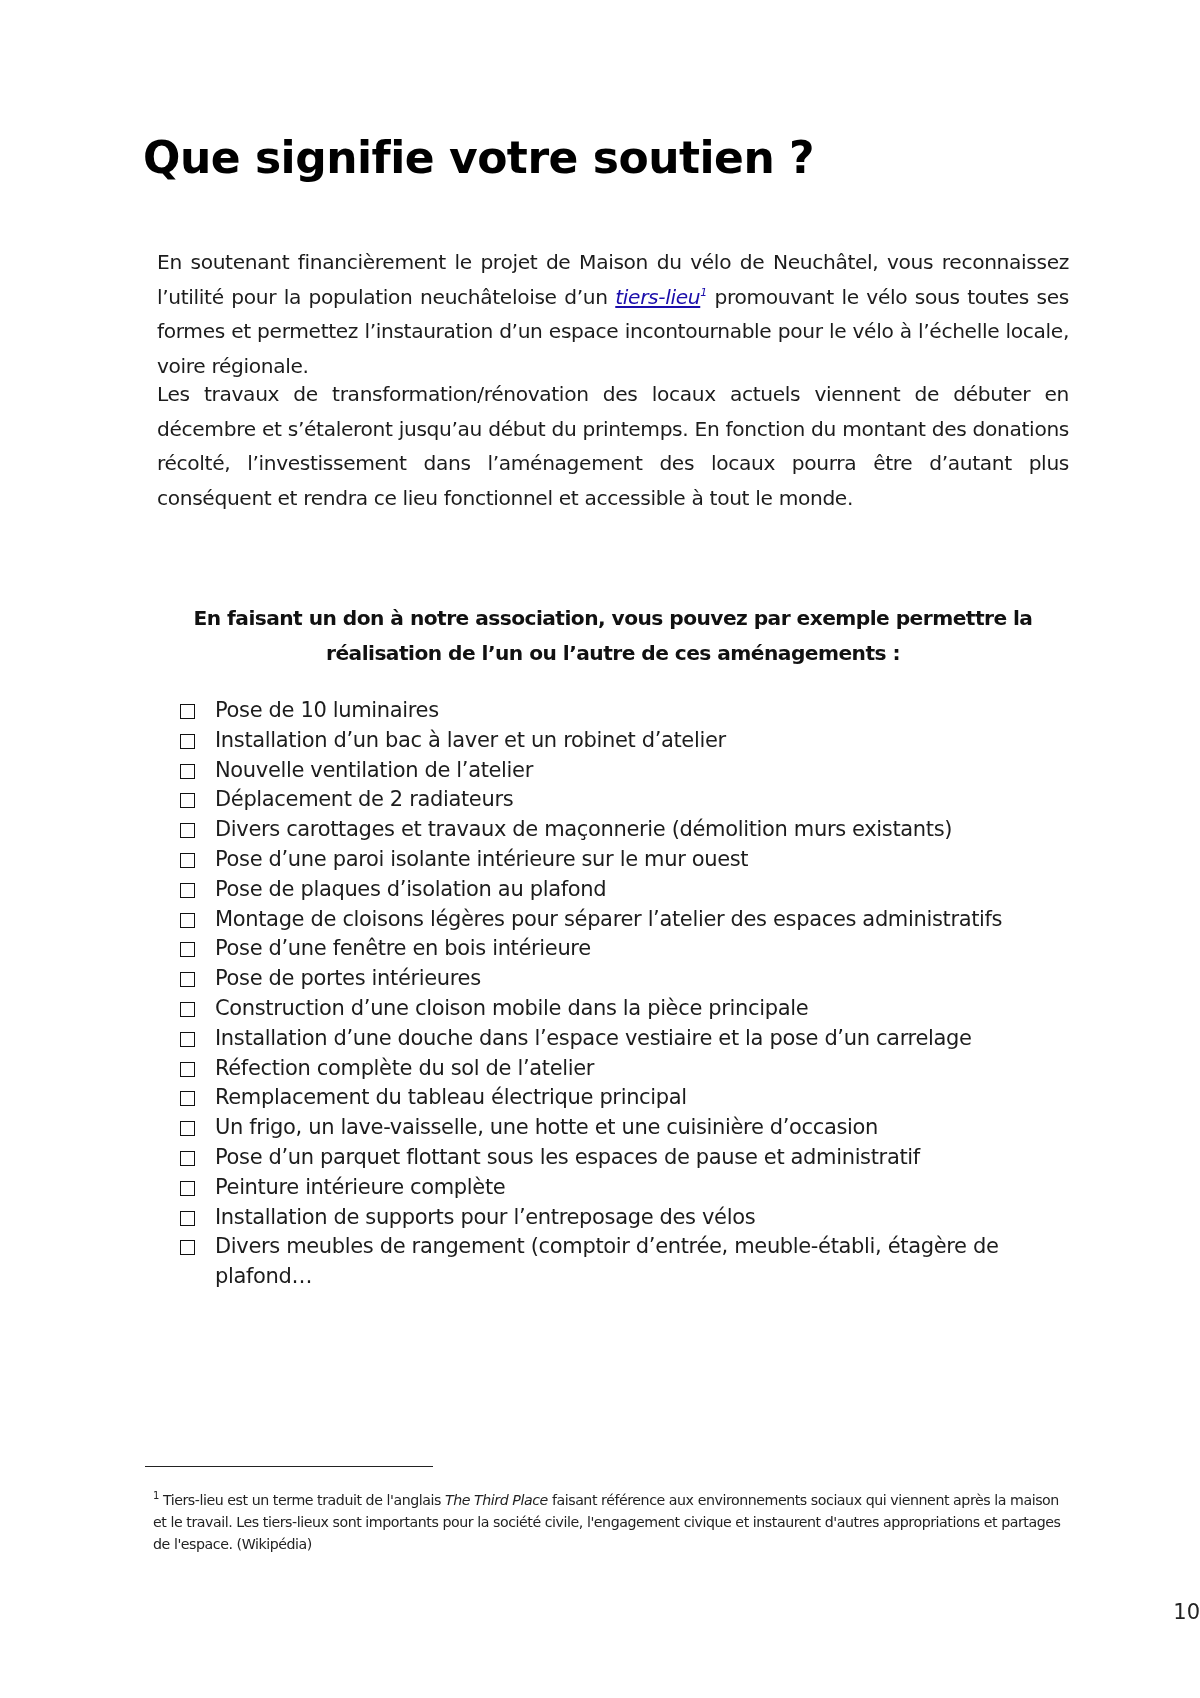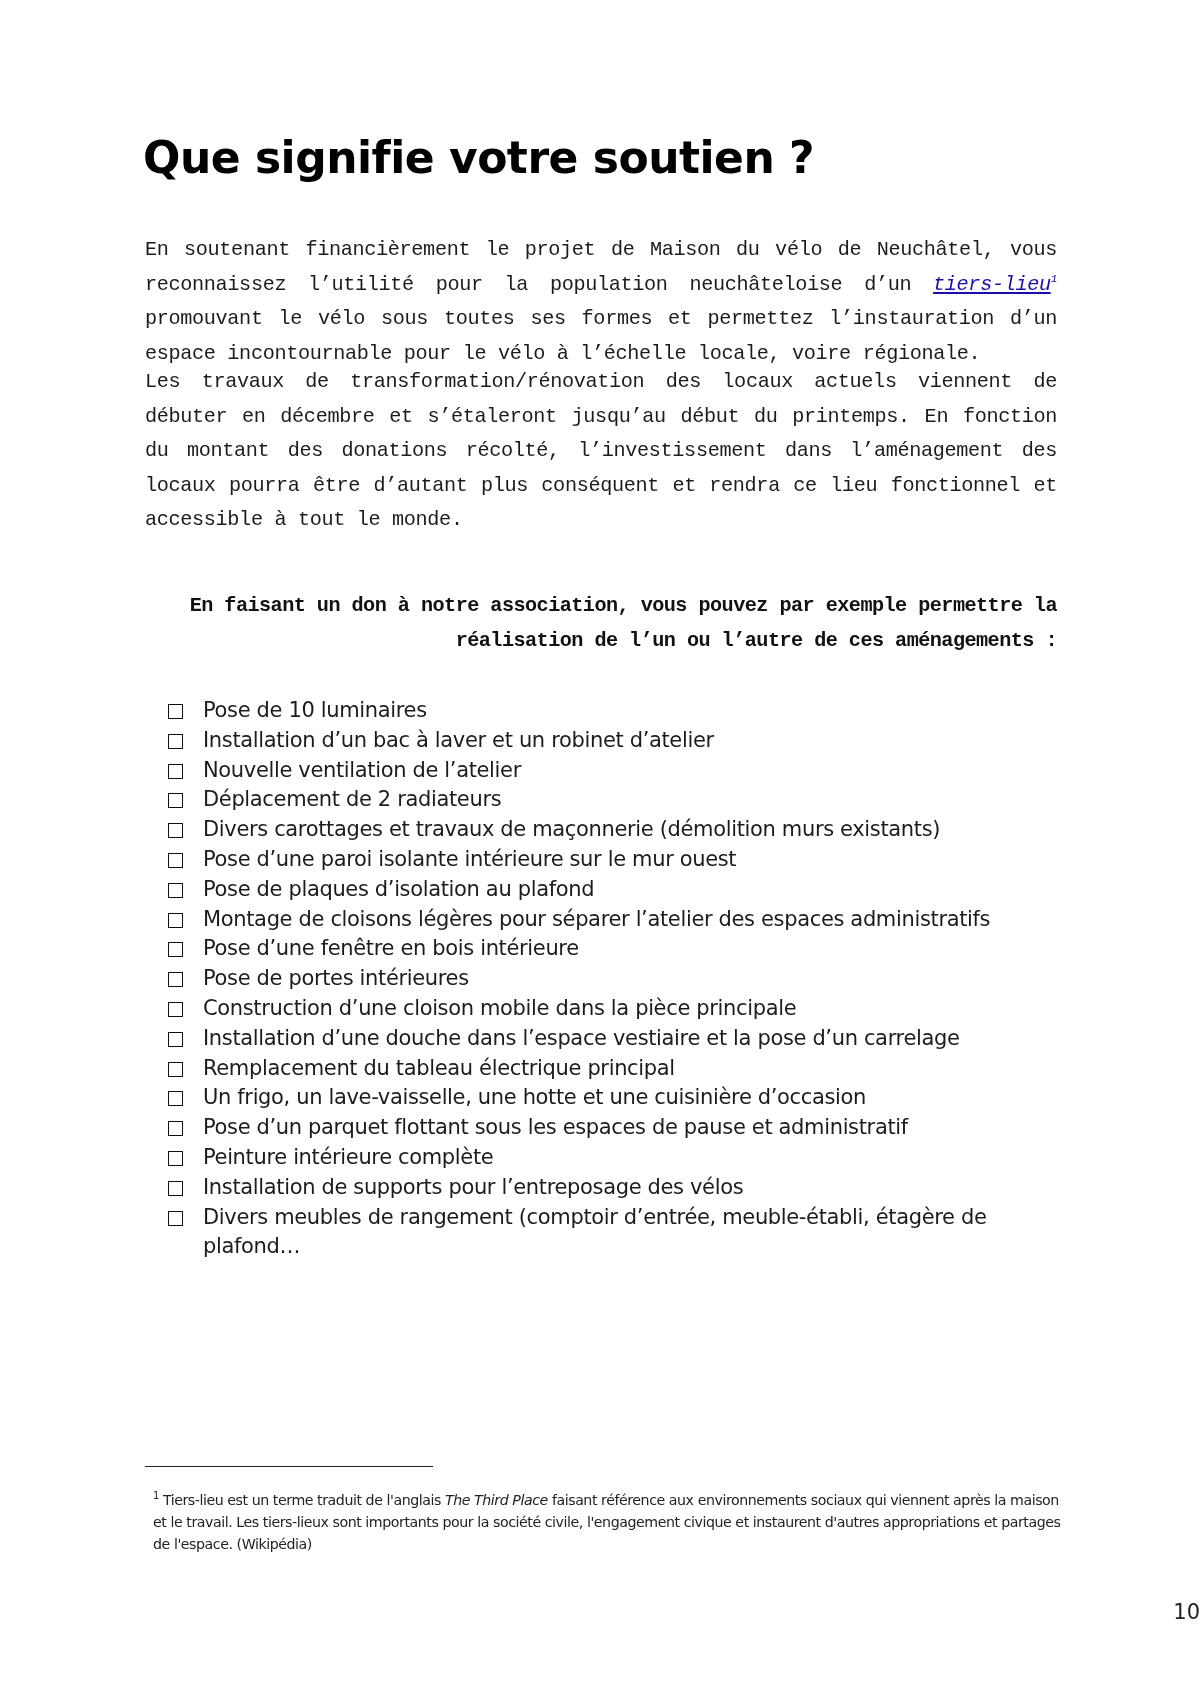--- a/index.html
+++ b/index.html
@@ -4,31 +4,31 @@
   <style>
     html, body { margin: 0; padding: 0; background: #ffffff; }
     body { width: 1200px; height: 1698px; position: relative; overflow: hidden;
            font-family: "DejaVu Sans", sans-serif; color: #1a1a1a; }
     .page { position: absolute; left: 0; top: 0; width: 1092px; height: 1698px; background: #fff; }
 
     .title { position: absolute; left: 143px; top: 128px; margin: 0;
              font-family: "DejaVu Sans", sans-serif; font-weight: bold;
              font-size: 44px; letter-spacing: -0.5px; color: #000; line-height: 60px; }
 
-    .para { position: absolute; left: 145px; width: 912px; margin: 0;
+    .para { position: absolute; left: 145px; width: 912px; margin: 12px;
             font-size: 20.2px; line-height: 34.5px; text-align: justify;
-            letter-spacing: -0.35px; color: #1c1c1c; font-family: Liberation Mono, monospace; }
+            letter-spacing: -0.35px; color: #1c1c1c; }
     .p1 { top: 233px; }
     .p2 { top: 365px; }
-    .p3 { top: 589px; font-weight: bold; text-align: right; letter-spacing: -0.55px; color: #111; }
+    .p3 { top: 589px; font-weight: bold; text-align: center; letter-spacing: -0.55px; color: #111; }
 
     .link { color: #1a0dab; font-style: italic; text-decoration: underline; }
     .sup { font-size: 11px; vertical-align: super; line-height: 0; font-style: italic; color: #1a0dab; }
 
-    .list { position: absolute; left: 168px; top: 696px; width: 880px; margin: 0; padding: 0; list-style: none; }
+    .list { position: absolute; left: 180px; top: 696px; width: 880px; margin: 0; padding: 0; list-style: none; }
     .item { display: flex; align-items: flex-start; font-size: 21px; line-height: 29.8px;
             letter-spacing: -0.35px; color: #1c1c1c; }
     .checkbox { flex: 0 0 auto; width: 15px; height: 15px; border: 1.8px solid #111;
                 box-sizing: border-box; margin-top: 8px; margin-right: 20px; background: #fff; }
     .item-text { flex: 1 1 auto; }
 
     .fn-rule { position: absolute; left: 145px; top: 1466px; width: 288px; height: 0;
                border-top: 1.4px solid #222; }
     .footnote { position: absolute; left: 145px; top: 1481px; width: 920px; margin: 8px;
                 font-size: 14.2px; line-height: 22px; letter-spacing: -0.45px; color: #222; }
@@ -95,20 +95,24 @@
       <li class="item">
         <span class="checkbox"></span>
         <span class="item-text">Construction d’une cloison mobile dans la pièce principale</span>
       </li>
       <li class="item">
         <span class="checkbox"></span>
         <span class="item-text">Installation d’une douche dans l’espace vestiaire et la pose d’un carrelage</span>
       </li>
       <li class="item">
         <span class="checkbox"></span>
+        <span class="item-text">Réfection complète du sol de l’atelier</span>
+      </li>
+      <li class="item">
+        <span class="checkbox"></span>
         <span class="item-text">Remplacement du tableau électrique principal</span>
       </li>
       <li class="item">
         <span class="checkbox"></span>
         <span class="item-text">Un frigo, un lave-vaisselle, une hotte et une cuisinière d’occasion</span>
       </li>
       <li class="item">
         <span class="checkbox"></span>
         <span class="item-text">Pose d’un parquet flottant sous les espaces de pause et administratif</span>
       </li>

